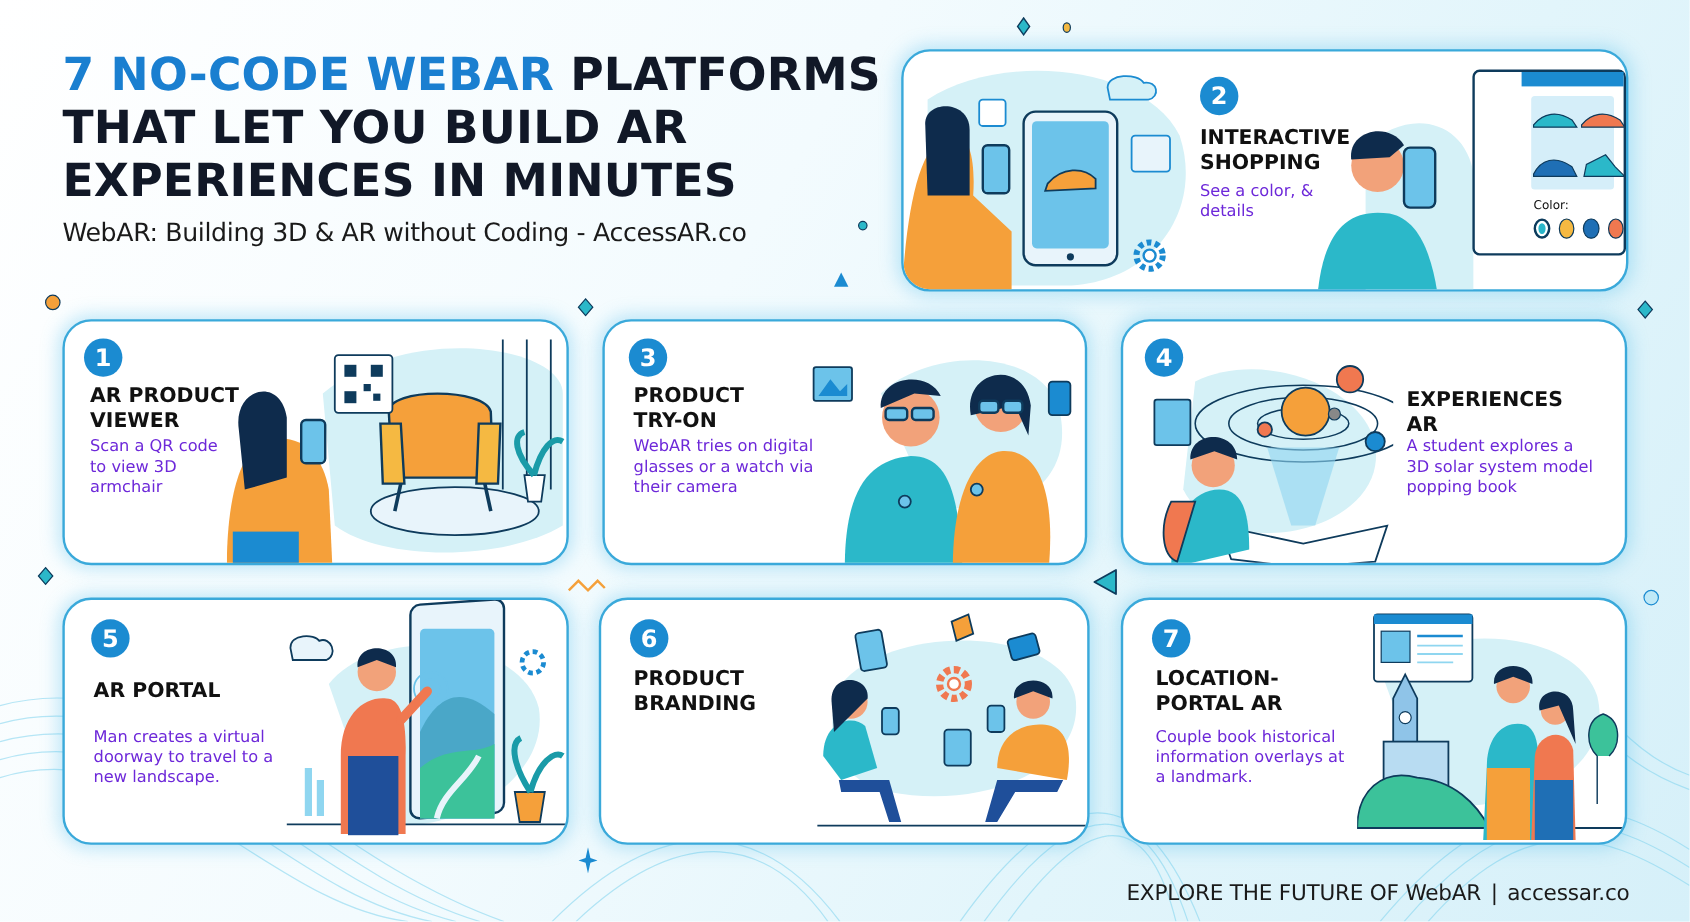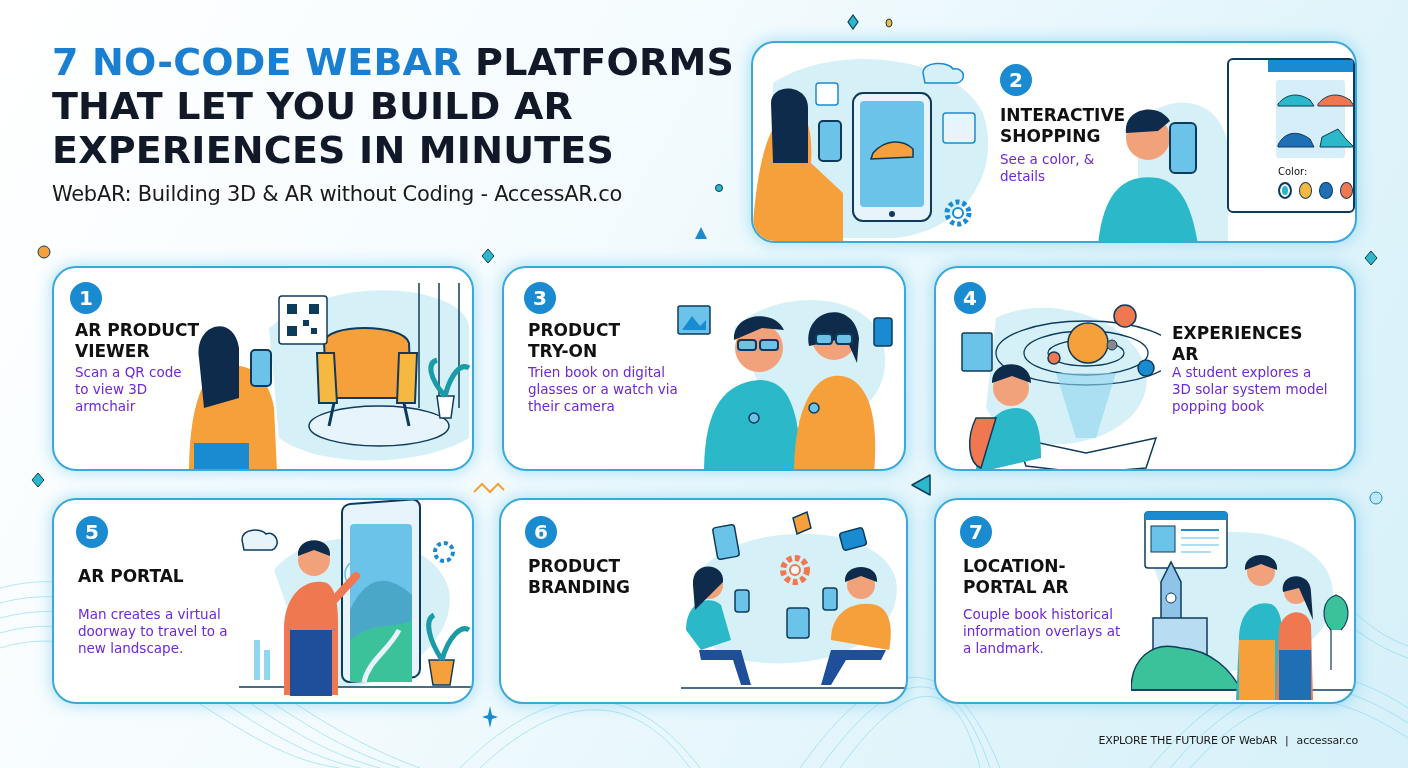--- a/index.html
+++ b/index.html
@@ -40,21 +40,21 @@
     position: absolute; font-family: "DejaVu Sans", sans-serif; font-weight: 900;
     font-size: 17px; line-height: 21px; color: #111; white-space: pre-line;
   }
   .card-desc {
     position: absolute; font-family: "DejaVu Sans", sans-serif; font-size: 13.5px; line-height: 17px;
     color: #6d28d9; white-space: pre-line;
   }
   .illus { position: absolute; }
   .footer {
     position: absolute; right: 50px; top: 734px; font-family: "DejaVu Sans", sans-serif;
-    font-size: 11px; color: #1a1a1a; white-space: nowrap; letter-spacing: -0.2px;
+    font-size: 18px; color: #1a1a1a; white-space: nowrap; letter-spacing: -0.2px;
   }
   .footer .sep { margin: 0 8px; }
   .deco { position: absolute; }
 </style>
 </head>
 <body>
 
 <svg class="waves" viewBox="0 0 1408 260">
   <g fill="none" stroke="#7fd3ee" stroke-width="1" opacity="0.55">
     <path d="M0 80 C 150 40, 250 200, 420 260"></path>
@@ -205,21 +205,21 @@
     <path d="M10 90 C 5 55, 45 45, 50 80 L 50 130 L 15 140 Z" fill="#0e2b4c"></path>
     <rect x="62" y="82" width="20" height="36" rx="4" fill="#6cc3ea" stroke="#0e3b5c" stroke-width="2"></rect>
     <rect x="5" y="175" width="55" height="30" fill="#1b8bd1"></rect>
   </svg>
 </div>
 
 <div class="card" style="left:502px;top:266px;width:404px;height:205px;">
   <div class="badge" style="left:20px;top:14px;">3</div>
   <div class="card-title" style="left:24px;top:52px;">PRODUCT
 TRY-ON</div>
-  <div class="card-desc" style="left:24px;top:96px;">Trien book on digital
+  <div class="card-desc" style="left:24px;top:96px;">WebAR tries on digital
 glasses or a watch via
 their camera</div>
   <svg class="illus" style="left:170px;top:0" width="234" height="205">
     <path d="M60 60 C 100 20, 200 20, 210 80 C 220 140, 160 170, 100 150 Z" fill="#d5f1f7"></path>
     <rect x="4" y="38" width="32" height="28" rx="2" fill="#6cc3ea" stroke="#0e3b5c" stroke-width="1.5"></rect>
     <path d="M8 62 L 18 48 L 26 58 L 32 52 L 32 62 Z" fill="#1b8bd1"></path>
     <rect x="200" y="50" width="18" height="28" rx="3" fill="#1b8bd1" stroke="#0e3b5c" stroke-width="1.5"></rect>
     <path d="M30 205 C 30 140, 50 115, 85 112 C 115 112, 125 140, 128 205 Z" fill="#2bb8c9"></path>
     <circle cx="85" cy="80" r="24" fill="#f2a27a"></circle>
     <path d="M60 72 C 58 45, 100 40, 110 62 L 88 60 Z" fill="#0e2b4c"></path>

